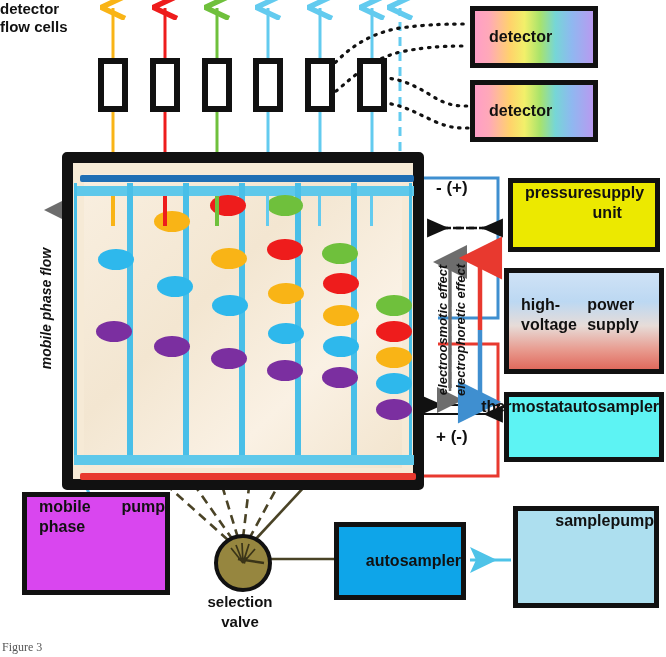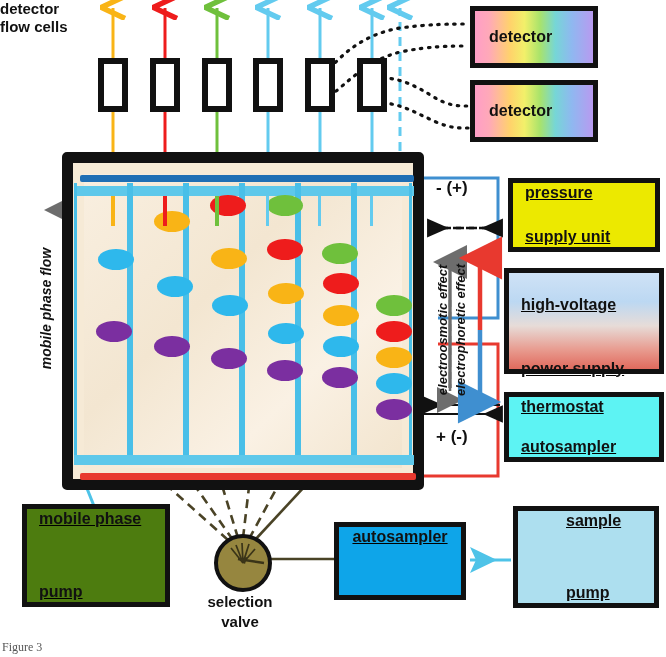--- a/index.html
+++ b/index.html
@@ -31,29 +31,29 @@
   .bar-top-dark{position:absolute;left:80px;top:175px;width:334px;height:7px;background:#1f6fb4;border-radius:2px;}
   .bar-top-cyan{position:absolute;left:74px;top:186px;width:340px;height:10px;background:#5ec8ea;}
   .bar-bot-cyan{position:absolute;left:74px;top:455px;width:340px;height:10px;background:#5ec8ea;}
   .bar-bot-red{position:absolute;left:80px;top:473px;width:336px;height:7px;background:#e8392f;border-radius:2px;}
 
   
   .flowcell{position:absolute;width:30px;height:54px;border:6px solid #111;background:#fff;box-sizing:border-box;}
 
   
   .eqbox{position:absolute;border:5px solid #111;box-sizing:border-box;
-         display:flex;flex-direction:column;justify-content:space-between;
-         padding-left:12px;text-decoration:underline;}
+         display:flex;flex-direction:row;justify-content:flex-end;
+         padding-left:12px;}
   .eqbox .lbl-box{font-size:16px;}
   #pressure-box{left:508px;top:178px;width:152px;height:74px;background:#ece900;}
   #hv-box{left:504px;top:268px;width:160px;height:106px;
           background:linear-gradient(180deg,#cfe2f6 0%,#bcd8f2 30%,#e7dcd8 55%,#e89b8f 80%,#e06a5d 100%);}
   #hv-box .lbl-box{margin:22px 0;}
   #thermo-box{left:504px;top:392px;width:160px;height:70px;background:#5df3f3;}
-  #mpp-box{left:22px;top:504px;width:148px;height:103px;background:#4d7c0f;border:5px solid #111;}
+  #mpp-box{left:22px;top:492px;width:148px;height:103px;background:#d946ef;border:5px solid #111;}
   #autos-box{left:334px;top:522px;width:132px;height:78px;background:#0ea5e9;border:5px solid #111;}
   #sample-box{left:513px;top:506px;width:146px;height:102px;background:#addfef;border:5px solid #111;}
 
   
   .detbox{position:absolute;width:128px;height:62px;border:5px solid #111;box-sizing:border-box;
           background:linear-gradient(90deg,#ff9ec7 0%,#ffa9b8 12%,#ffd36b 30%,#f2f06a 42%,
                      #a9e36b 55%,#76d6d6 68%,#8fb8f0 82%,#b89af0 100%);
           display:flex;align-items:center;}
   .detbox .lbl-box{font-size:16px;padding-left:14px;}
   #det1{left:470px;top:6px;}

